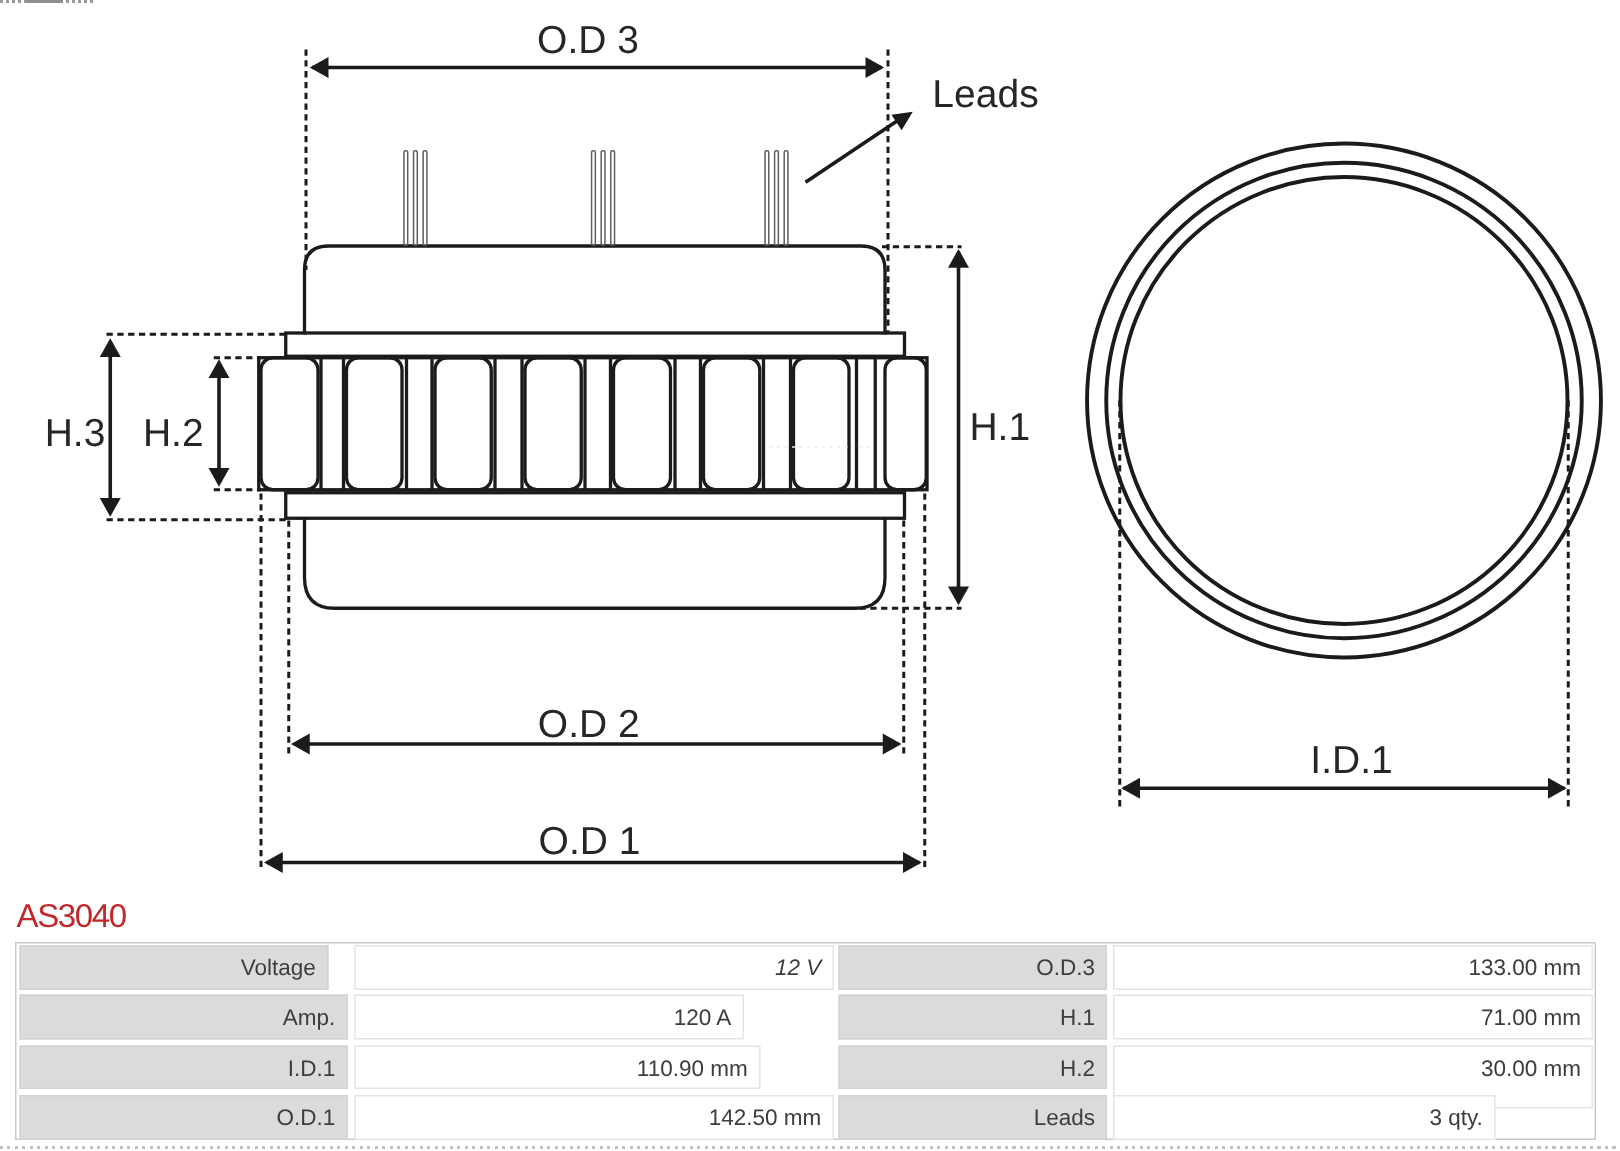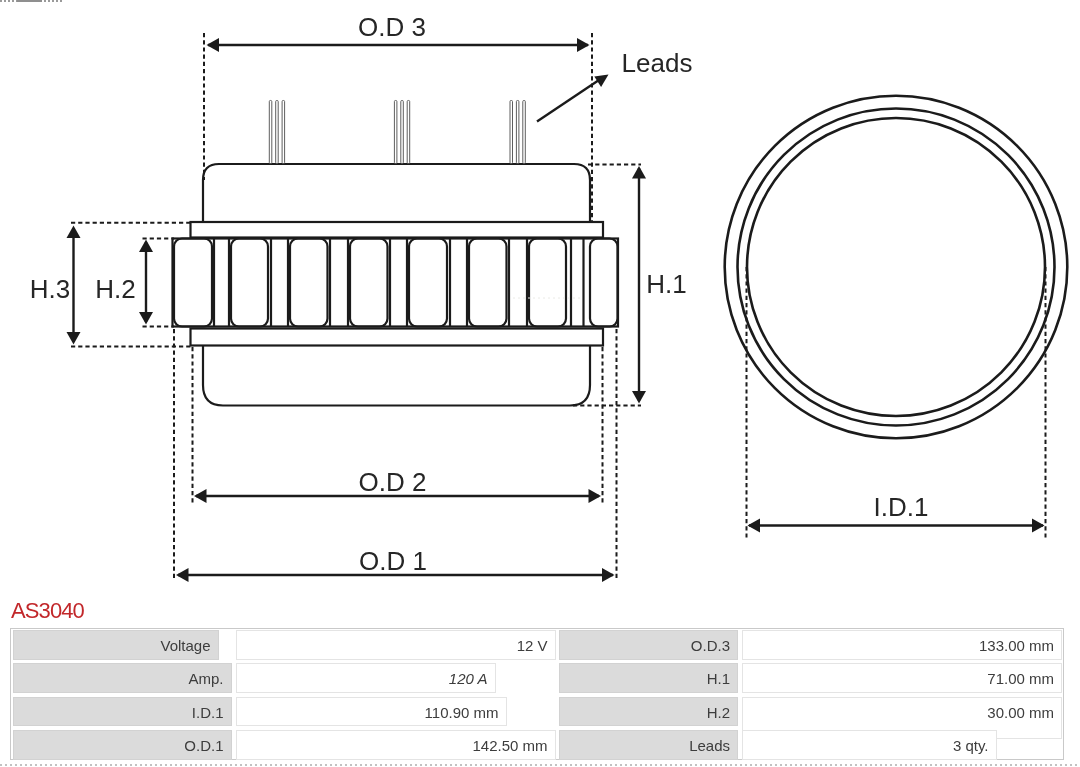--- a/index.html
+++ b/index.html
@@ -127,26 +127,26 @@
     <text x="657" y="71.5">Leads</text>
     <text x="901" y="515.6">I.D.1</text>
   </g>
 </svg>
 
 <div class="abs" style="left:11px;top:598px;font-size:22px;letter-spacing:-0.9px;color:#c2272a;">AS3040</div>
 
 <div class="abs" style="left:10px;top:628px;width:1054px;height:131.5px;border:1px solid #c9c9c9;box-sizing:border-box;"></div>
 
 <div class="cell lab" style="left:12.5;top:630px;width:206px;height:29.8px;line-height:29.8px;left:12.5px;">Voltage</div>
-<div class="cell val" style="left:235.5px;top:630px;width:320px;height:29.8px;line-height:29.8px;">12 V</div>
+<div class="cell val" style="left:235.5px;top:630px;width:320px;height:29.8px;line-height:29.8px;font-style:italic;">12 V</div>
 <div class="cell lab" style="left:559px;top:630px;width:179px;height:29.8px;line-height:29.8px;">O.D.3</div>
 <div class="cell val" style="left:741.5px;top:630px;width:320.5px;height:29.8px;line-height:29.8px;">133.00 mm</div>
 
 <div class="cell lab" style="left:12.5px;top:663.3px;width:219px;height:29.8px;line-height:29.8px;">Amp.</div>
-<div class="cell val" style="left:235.5px;top:663.3px;width:260px;height:29.8px;line-height:29.8px;font-style:italic;">120 A</div>
+<div class="cell val" style="left:235.5px;top:663.3px;width:260px;height:29.8px;line-height:29.8px;">120 A</div>
 <div class="cell lab" style="left:559px;top:663.3px;width:179px;height:29.8px;line-height:29.8px;">H.1</div>
 <div class="cell val" style="left:741.5px;top:663.3px;width:320.5px;height:29.8px;line-height:29.8px;">71.00 mm</div>
 
 <div class="cell lab" style="left:12.5px;top:696.6px;width:219px;height:29.8px;line-height:29.8px;">I.D.1</div>
 <div class="cell val" style="left:235.5px;top:696.6px;width:271px;height:29.8px;line-height:29.8px;">110.90 mm</div>
 <div class="cell lab" style="left:559px;top:696.6px;width:179px;height:29.8px;line-height:29.8px;">H.2</div>
 <div class="cell val" style="left:741.5px;top:696.6px;width:320.5px;height:42px;line-height:29.8px;">30.00 mm</div>
 
 <div class="cell lab" style="left:12.5px;top:729.9px;width:219px;height:29.8px;line-height:29.8px;">O.D.1</div>
 <div class="cell val" style="left:235.5px;top:729.9px;width:320px;height:29.8px;line-height:29.8px;">142.50 mm</div>

